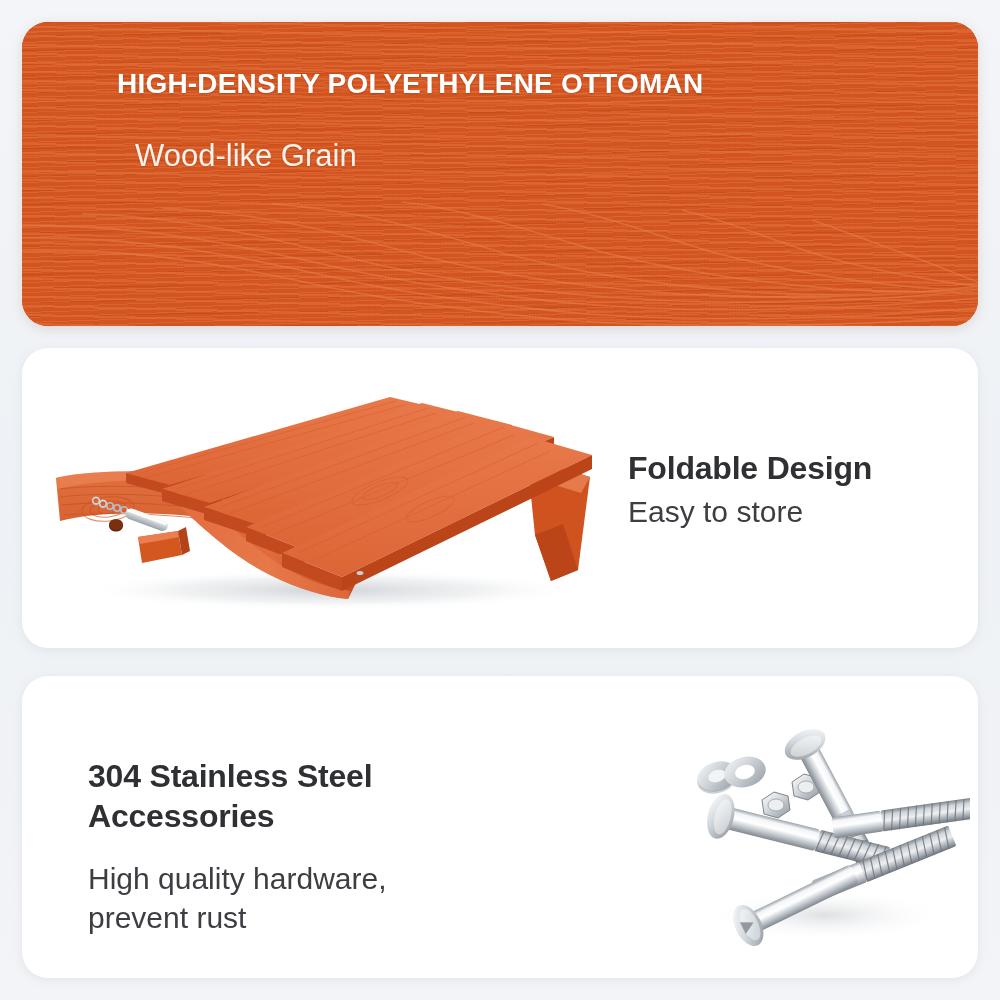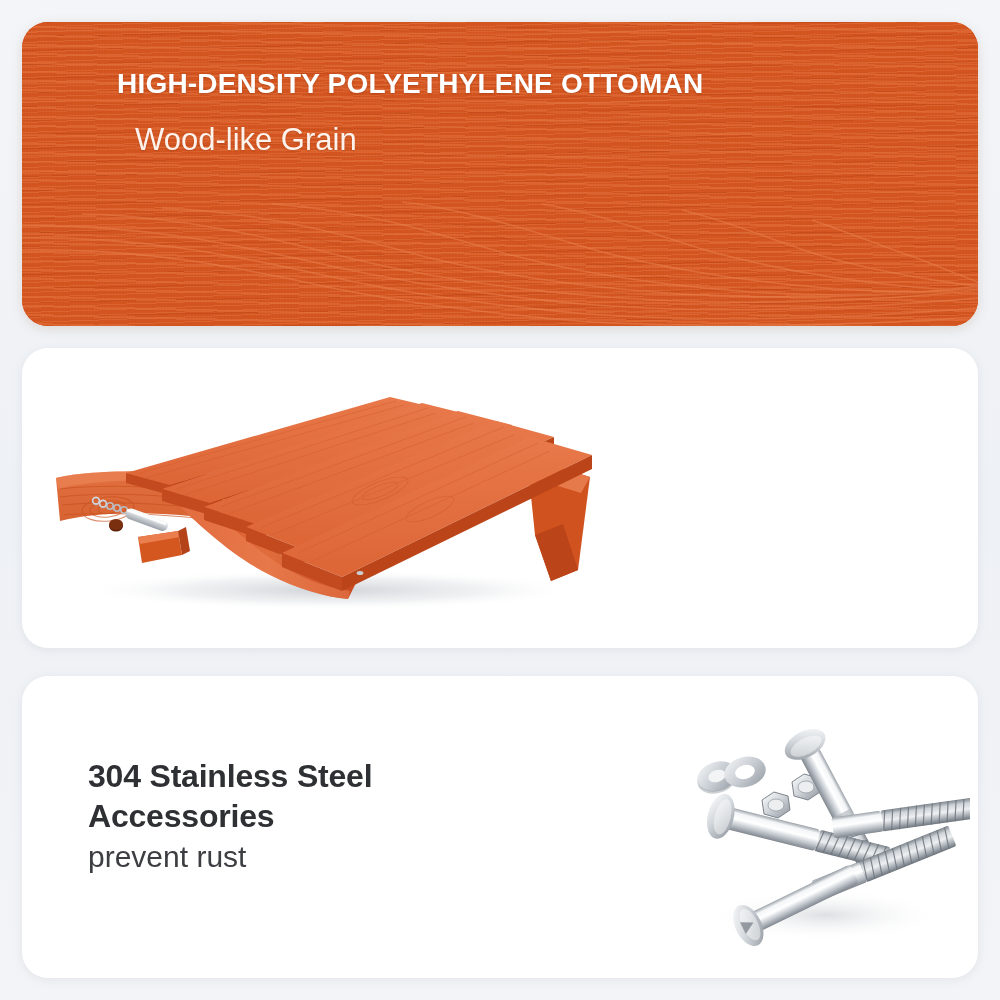--- a/index.html
+++ b/index.html
@@ -36,21 +36,21 @@
   .hero .arches{position:absolute;left:0;right:0;bottom:0;height:140px;opacity:.55;}
   .hero .grainTop{position:absolute;left:0;right:0;top:0;height:170px;opacity:.4;}
   .hero .noise{position:absolute;inset:0;opacity:.20;
     background-image:
       repeating-linear-gradient(90deg, rgba(255,255,255,.10) 0 1px, rgba(0,0,0,0) 1px 3px),
       repeating-linear-gradient(0deg, rgba(0,0,0,.07) 0 1px, rgba(0,0,0,0) 1px 3px);}
 
   .hero-title{position:absolute;left:95px;top:46px;
     font-size:28px;font-weight:bold;letter-spacing:.2px;color:#ffffff;
     text-shadow:0 1px 2px rgba(120,40,10,.35);white-space:nowrap;}
-  .hero-sub{position:absolute;left:113px;top:100px;
+  .hero-sub{position:absolute;left:113px;top:116px;
     font-size:31px;font-weight:300;color:#fdf3ec;
     text-shadow:0 1px 2px rgba(120,40,10,.28);white-space:nowrap;}
 
   
   .card2{left:22px;top:348px;width:956px;height:300px;}
   .c2-text{position:absolute;left:628px;top:450px;width:340px;}
   .c2-h{font-size:32px;font-weight:bold;color:#2f3033;letter-spacing:-.2px;line-height:1.15;}
   .c2-p{font-size:30px;font-weight:300;color:#3c3e42;margin-top:8px;line-height:1.15;}
 
   .ottoman{position:absolute;left:30px;top:385px;width:600px;height:230px;}
@@ -260,26 +260,31 @@
       </g>
       <g stroke="#e8eaec" stroke-width="0.8" fill="none">
         <circle cx="66" cy="115.4" r="3.4"></circle>
         <circle cx="73" cy="118.4" r="3.4"></circle>
       </g>
       <rect x="98" y="122" width="44" height="11" rx="5" fill="url(#pinGrad)" transform="rotate(20 98 122)"></rect>
       <rect x="98" y="123.5" width="42" height="3" rx="1.5" fill="#ffffff" opacity="0.85" transform="rotate(20 98 122)"></rect>
     </g>
   </svg>
 
+  <div class="c2-text">
+    <div class="c2-h">Foldable Design</div>
+    <div class="c2-p">Easy to store</div>
+  </div>
 
   <div class="card card3"></div>
 
   <div class="c3-text">
     <div class="c3-h">304 Stainless Steel</div>
     <div class="c3-h">Accessories</div>
+    <div class="c3-p">High quality hardware,</div>
     <div class="c3-p" style="margin-top:0">prevent rust</div>
   </div>
 
   <svg class="hardware" viewBox="0 0 300 260">
     <defs>
       <linearGradient id="boltShaft" x1="0" y1="0" x2="0" y2="1">
         <stop offset="0" stop-color="#9aa1a8"></stop>
         <stop offset="0.18" stop-color="#f3f5f7"></stop>
         <stop offset="0.45" stop-color="#ffffff"></stop>
         <stop offset="0.72" stop-color="#c2c8ce"></stop>

